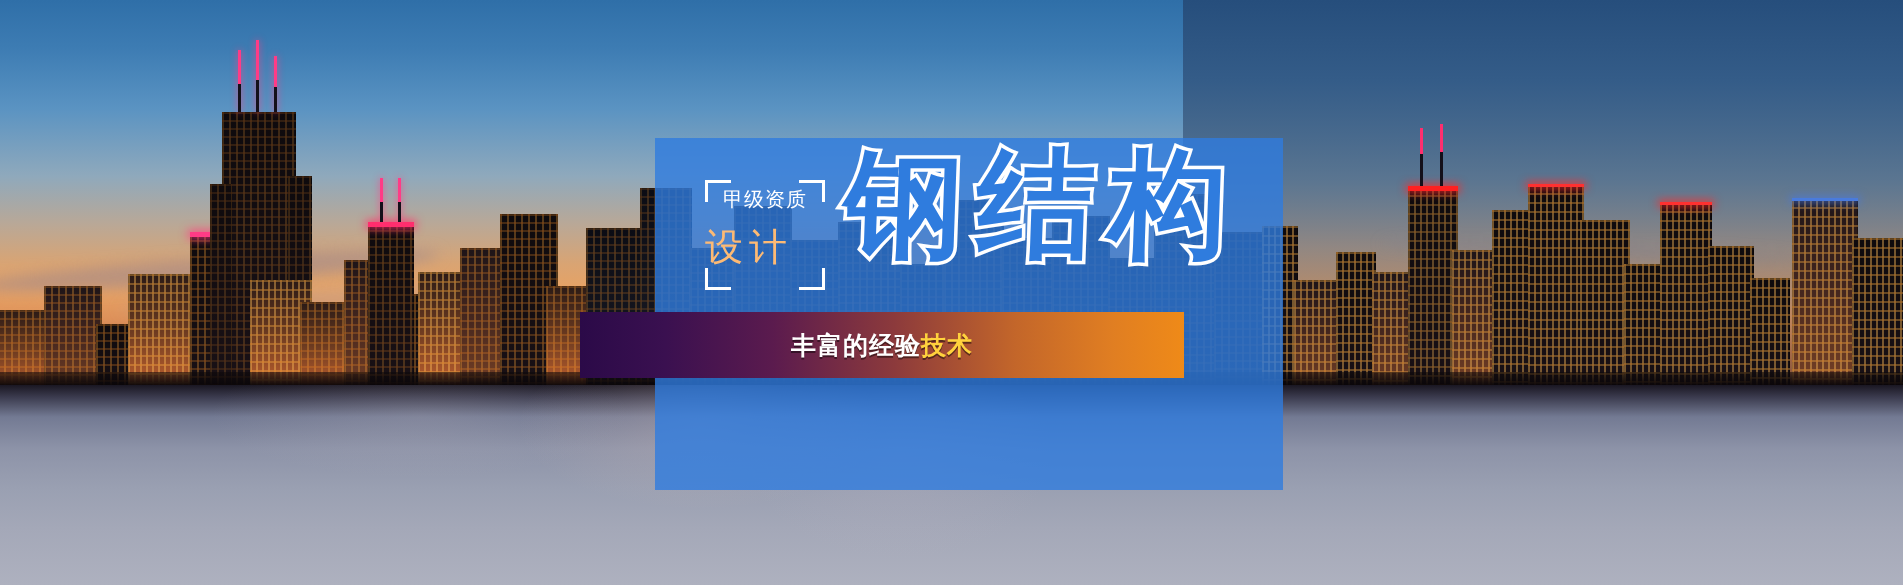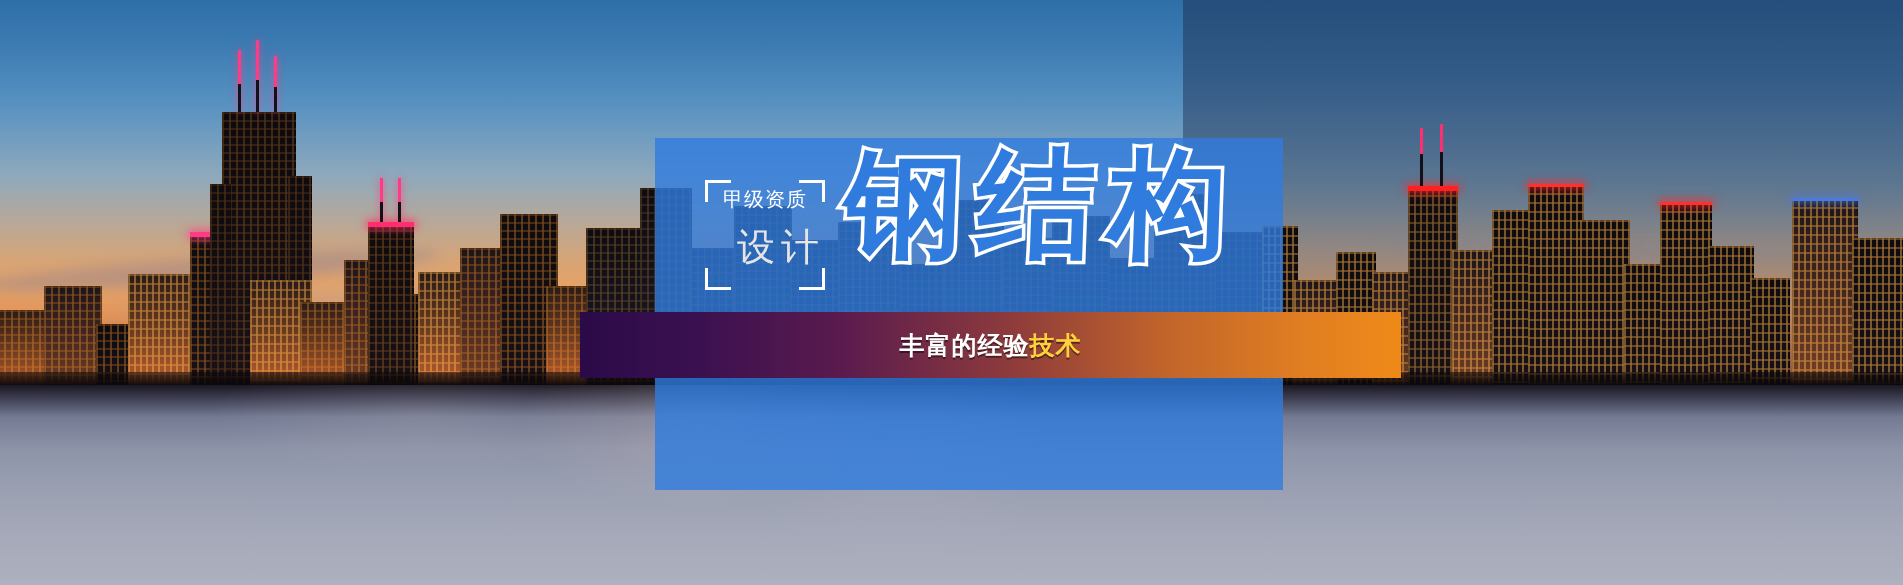--- a/index.html
+++ b/index.html
@@ -119,38 +119,38 @@
   .badge .brk.tr { right:0; top:0;  border-left:0;  border-bottom:0; }
   .badge .brk.bl { left:0;  bottom:0; border-right:0; border-top:0; }
   .badge .brk.br { right:0; bottom:0; border-left:0;  border-top:0; }
   .badge-top {
     position:absolute; left:0; right:0; top:6px;
     text-align:center; color:#fff; font-size:20px; letter-spacing:1px;
     font-family:Liberation Mono, monospace;
   }
   .badge-main {
     position:absolute; left:0; right:0; top:48px;
-    text-align:right; color:#e5e5e5; font-size:38px; letter-spacing:6px;
+    text-align:left; color:#fdba74; font-size:38px; letter-spacing:6px;
     line-height:1;
   }
 
   
   .title {
     position:absolute; left:845px; top:135px;
     font-size:118px; line-height:1.18; letter-spacing:14px;
     font-weight:bold; color:#2f7cde;
     -webkit-text-stroke:7px #ffffff;
     paint-order:stroke fill;
     white-space:nowrap;
     transform:skewX(-2deg);
   }
 
   
   .tagbar {
-    position:absolute; left:580px; top:312px; width:821px; height:66px;
+    position:absolute; left:580px; top:312px; width:604px; height:66px;
     background:linear-gradient(to right,
       #2b0a48 0%, #3a1050 14%, #5b1b4e 32%,
       #8c3a3c 52%, #c3662a 72%, #e07e22 88%, #ef8a18 100%);
     display:flex; align-items:center; justify-content:center; gap:46px;
   }
   .tagbar span {
     font-size:25px; font-weight:bold; color:#ffffff;
     text-shadow:0 2px 0 rgba(0,0,0,.45);
     letter-spacing:1px; white-space:nowrap;
   }

